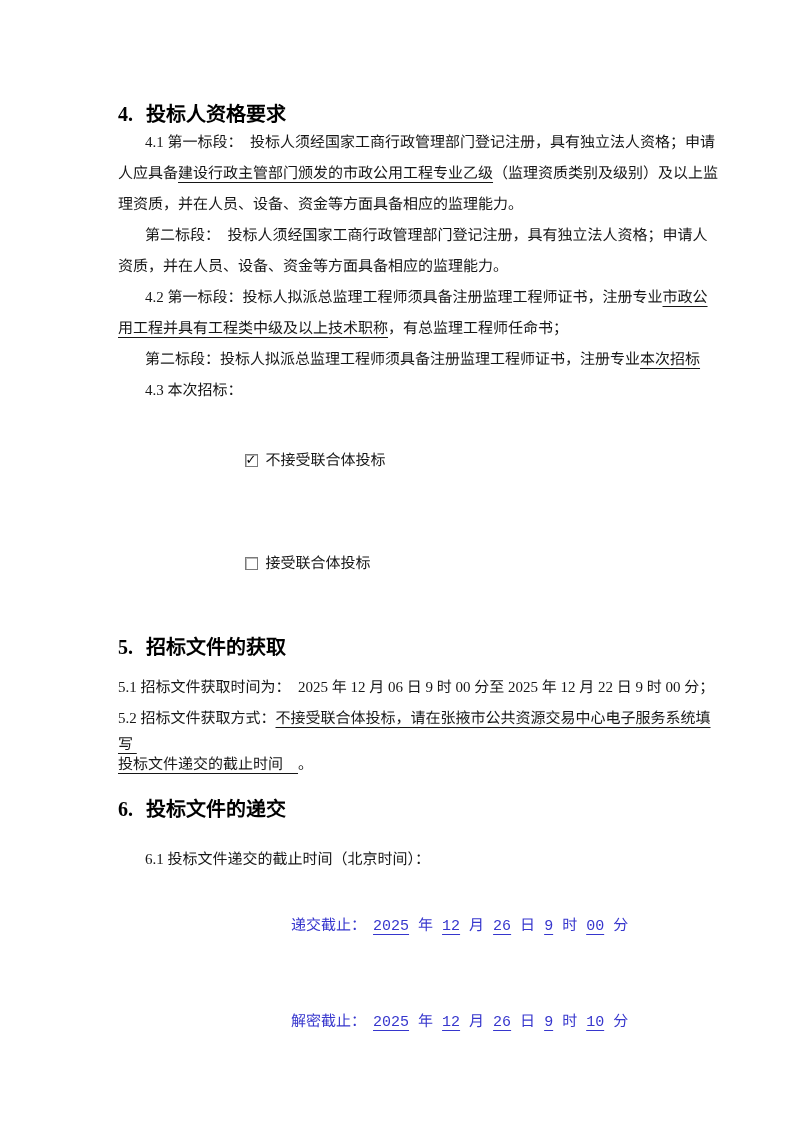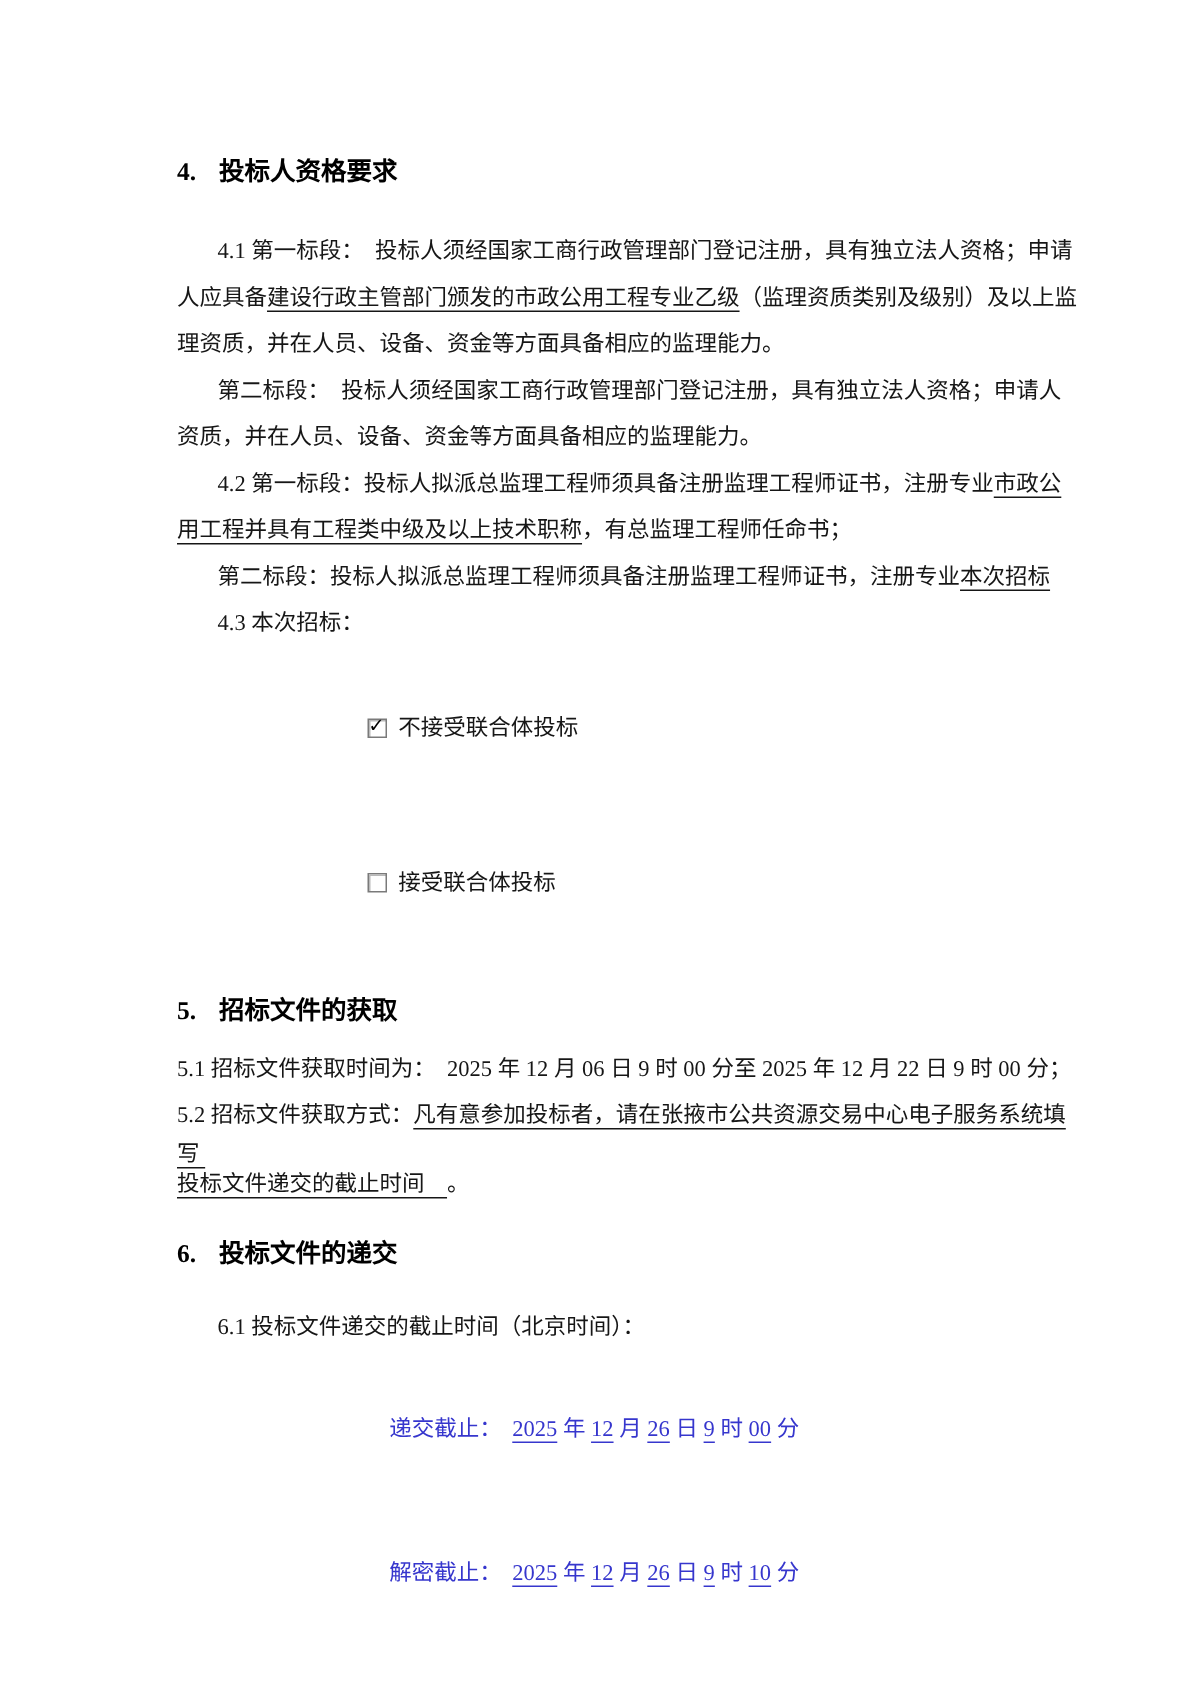--- a/index.html
+++ b/index.html
@@ -6,21 +6,21 @@
   html, body { margin: 0; padding: 0; }
   body {
     width: 793px; height: 1122px;
     background: #ffffff;
     font-family: "Liberation Serif", "DejaVu Serif", serif;
     color: #161616;
   }
   .page { position: relative; width: 793px; height: 1122px; overflow: hidden; background: #ffffff; }
   .content { position: absolute; left: 118px; top: 102px; width: 566px; }
 
-  .h { font-size: 17px; font-weight: bold; line-height: 25px; margin: 0; color: #000; white-space: pre; }
+  .h { font-size: 20px; font-weight: bold; line-height: 25px; margin: 0; color: #000; white-space: pre; }
   .hnum { display: inline-block; width: 28px; }
 
   .line { font-size: 15px; line-height: 31px; white-space: pre; }
   .indent { padding-left: 27px; }
 
   .u { text-decoration: underline; text-underline-offset: 4px; }
 
   .cb-row { padding-left: 104px; line-height: 34px; font-size: 15px; white-space: pre; }
   .cb {
     display: inline-block; width: 13px; height: 13px;
@@ -29,34 +29,34 @@
     background: #ffffff;
     vertical-align: -2px; margin-right: 8px;
     position: relative;
   }
   .cb .mark {
     position: absolute; left: 0px; top: -3px;
     font-size: 13px; font-weight: bold; color: #000;
     font-family: "DejaVu Sans", sans-serif;
     line-height: 16px;
   }
-  .dl-line { padding-left: 119px; font-size: 15px; line-height: 30px; white-space: pre; color: #3636cd; }
+  .dl-line { padding-left: 119px; font-size: 15px; line-height: 30px; white-space: pre; color: #3636cd; font-family: Liberation Mono, monospace; }
   .dl-label { margin-right: 7px; }
 
   .tight { line-height: 20px; }
 </style>
 </head>
 <body>
 
 <div class="page">
   <div class="content">
 
     <h2 class="h"><span class="hnum">4.</span><span>投标人资格要求</span></h2>
 
-    <div style="margin-top:26px;">
+    <div style="">
       <div class="line indent">4.1 第一标段：　投标人须经国家工商行政管理部门登记注册，具有独立法人资格；申请</div>
       <div class="line"><span>人应具备</span><span class="u">建设行政主管部门颁发的市政公用工程专业乙级</span><span>（监理资质类别及级别）及以上监</span></div>
       <div class="line">理资质，并在人员、设备、资金等方面具备相应的监理能力。</div>
     </div>
 
     <div>
       <div class="line indent">第二标段：　投标人须经国家工商行政管理部门登记注册，具有独立法人资格；申请人</div>
       <div class="line">资质，并在人员、设备、资金等方面具备相应的监理能力。</div>
     </div>
 
@@ -75,21 +75,21 @@
       <span class="cb"><span class="mark">✓</span></span><span>不接受联合体投标</span>
     </div>
     <div class="cb-row" style="margin-top:1px;">
       <span class="cb"></span><span>接受联合体投标</span>
     </div>
 
     <h2 class="h" style="margin-top:21px;"><span class="hnum">5.</span><span>招标文件的获取</span></h2>
 
     <div class="line" style="margin-top:12px;">5.1 招标文件获取时间为：　2025 年 12 月 06 日 9 时 00 分至 2025 年 12 月 22 日 9 时 00 分；</div>
 
-    <div class="line"><span>5.2 招标文件获取方式：</span><span class="u">凡有意参加投标者，请在张掖市公共资源交易中心电子服务系统填</span></div>
+    <div class="line"><span>5.2 招标文件获取方式：</span><span class="u">不接受联合体投标，请在张掖市公共资源交易中心电子服务系统填</span></div>
     <div class="line tight"><span class="u">写 </span></div>
     <div class="line tight"><span class="u">投标文件递交的截止时间　</span><span>。</span></div>
 
     <h2 class="h" style="margin-top:23px;"><span class="hnum">6.</span><span>投标文件的递交</span></h2>
 
     <div class="line indent" style="margin-top:22px;">6.1 投标文件递交的截止时间（北京时间）：</div>
 
     <div class="dl-line" style="margin-top:7px;">
       <span class="dl-label">递交截止：</span><span class="u">2025</span><span> 年 </span><span class="u">12</span><span> 月 </span><span class="u">26</span><span> 日 </span><span class="u">9</span><span> 时 </span><span class="u">00</span><span> 分</span>
     </div>

